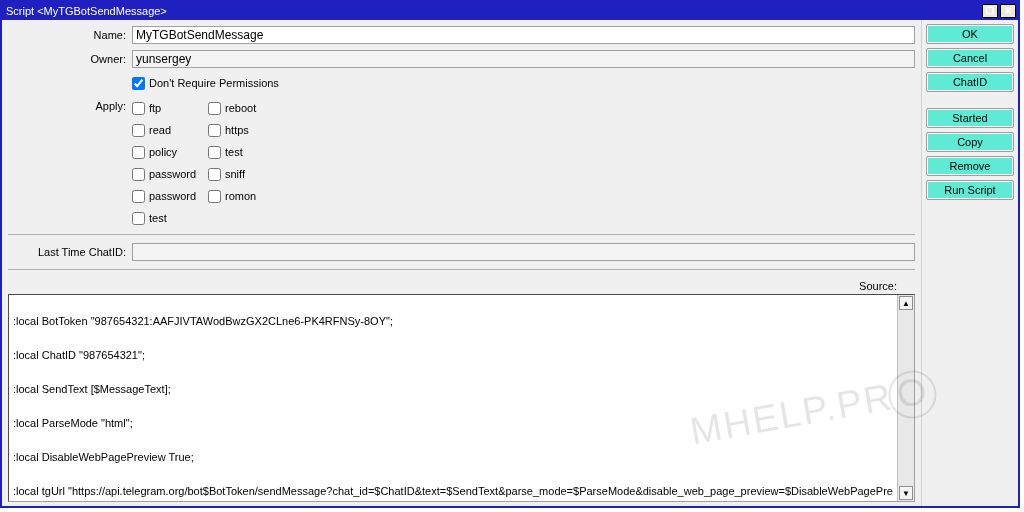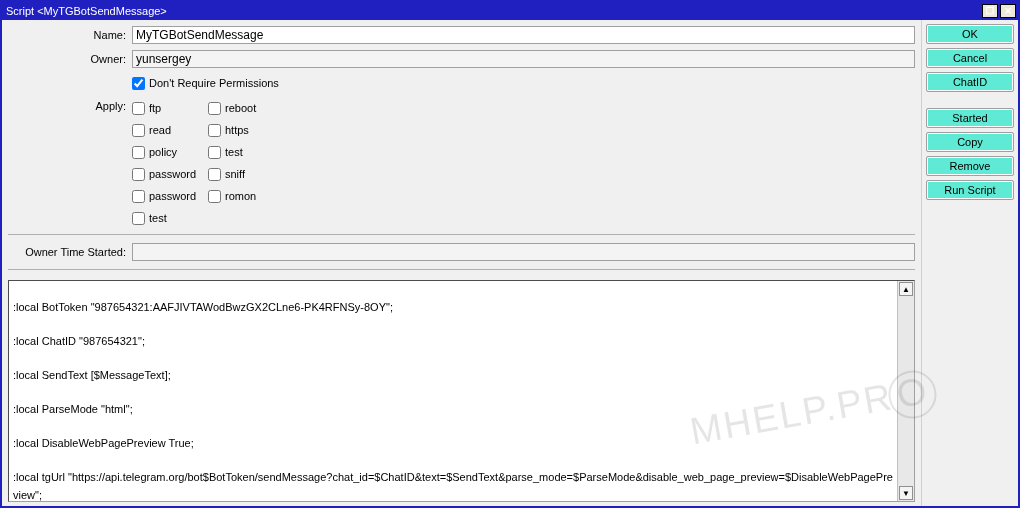--- a/index.html
+++ b/index.html
@@ -293,28 +293,29 @@
           <div class="chk-line">
               <input type="checkbox" style="">
               <span>test</span>
             </div>
         </div>
       </div>
 
       <hr class="sep">
 
       <div class="row">
-        <div class="label">Owner Time Started:</div>
+        <div class="label">Last Time ChatID:</div>
         <input type="text" readonly="" value="" style="">
       </div>
 
 
       <hr class="sep">
 
       <div class="source-area">
+        <div class="source-label">Source:</div>
         <div class="source-box">
           <div class="source-text">:local BotToken "987654321:AAFJIVTAWodBwzGX2CLne6-PK4RFNSy-8OY";
 
 :local ChatID "987654321";
 
 :local SendText [$MessageText];
 
 :local ParseMode "html";
 
 :local DisableWebPagePreview True;

